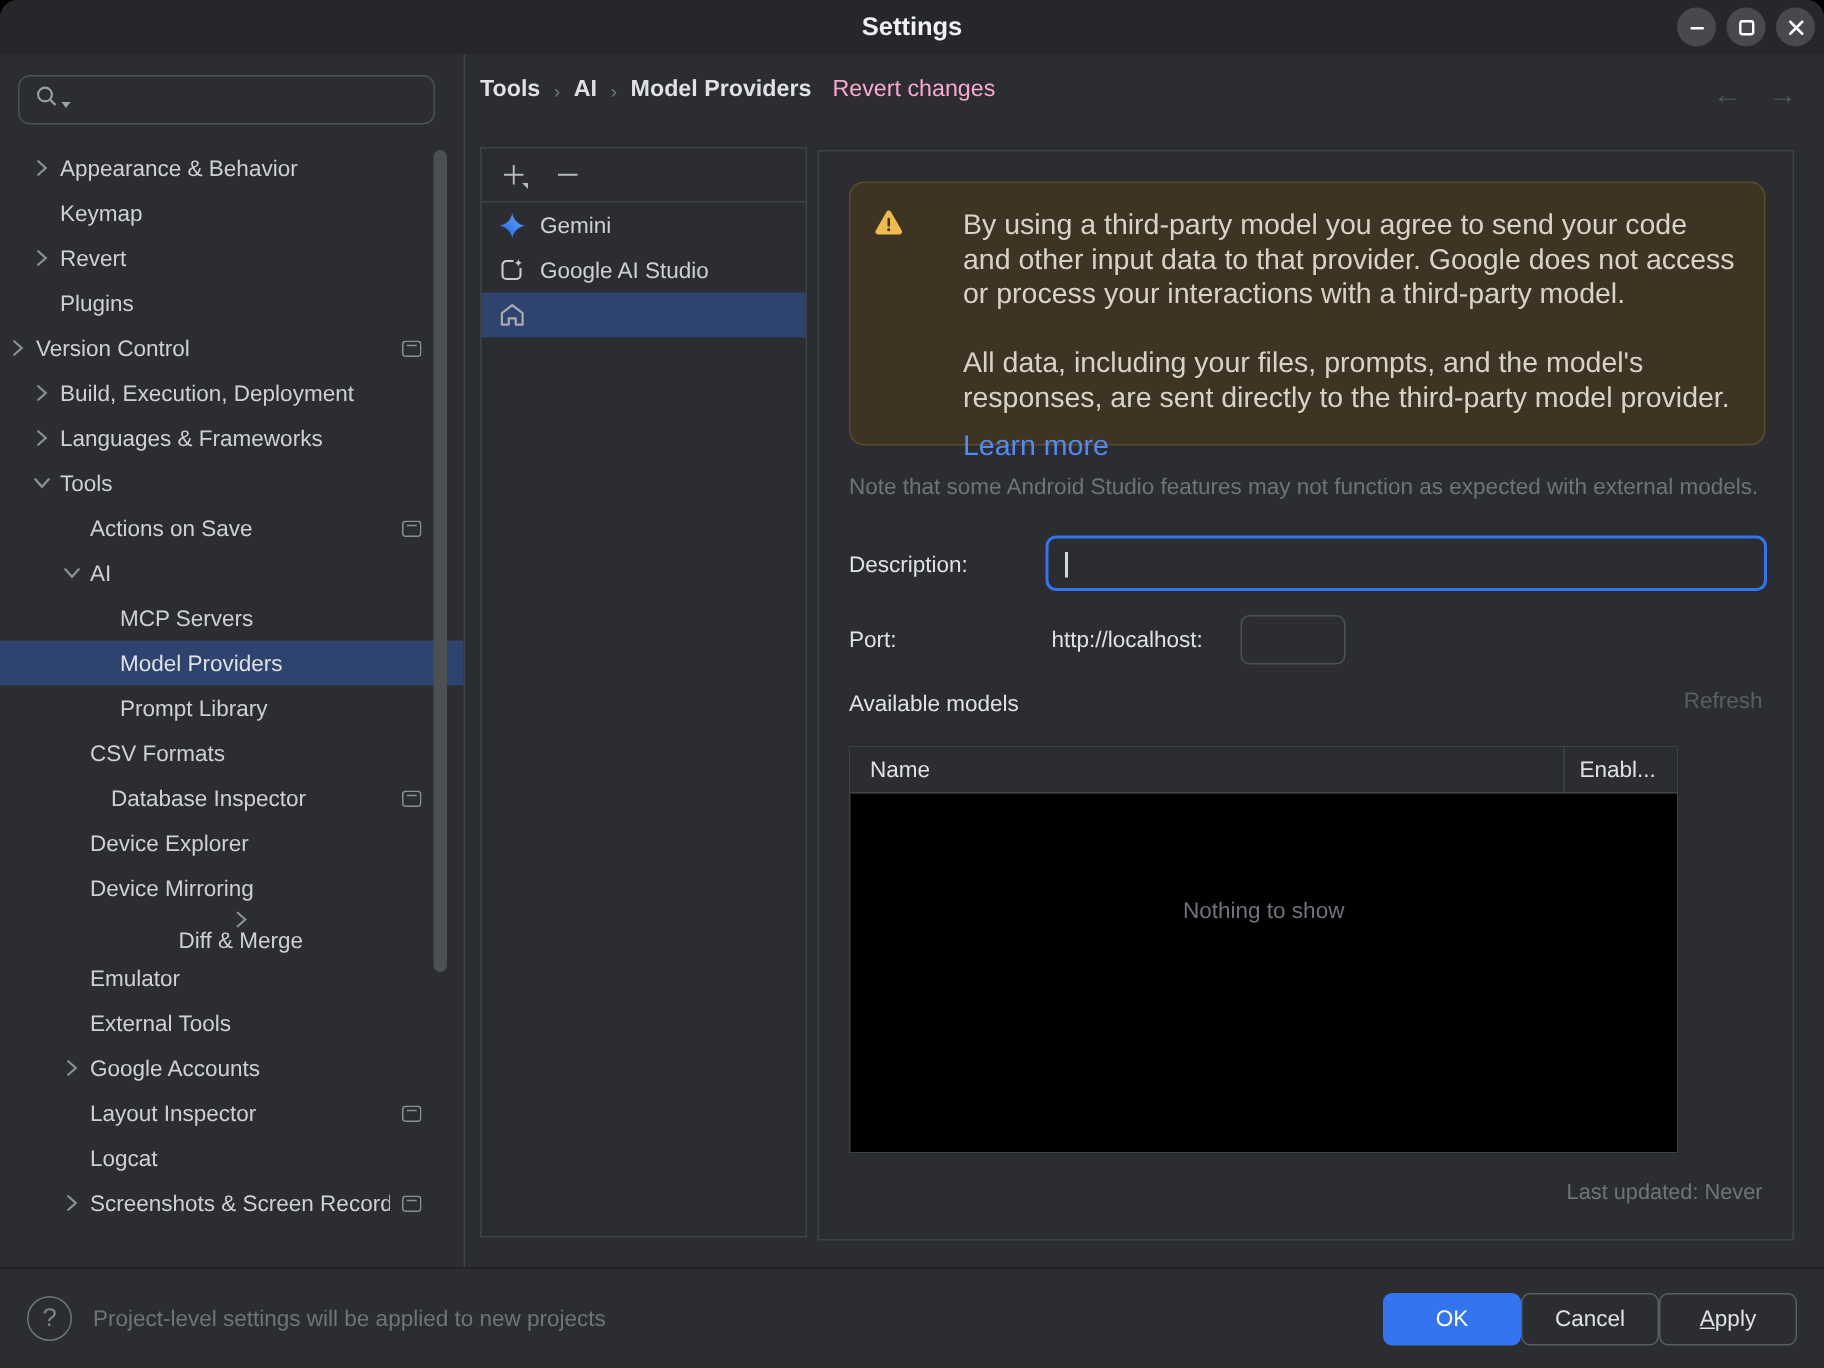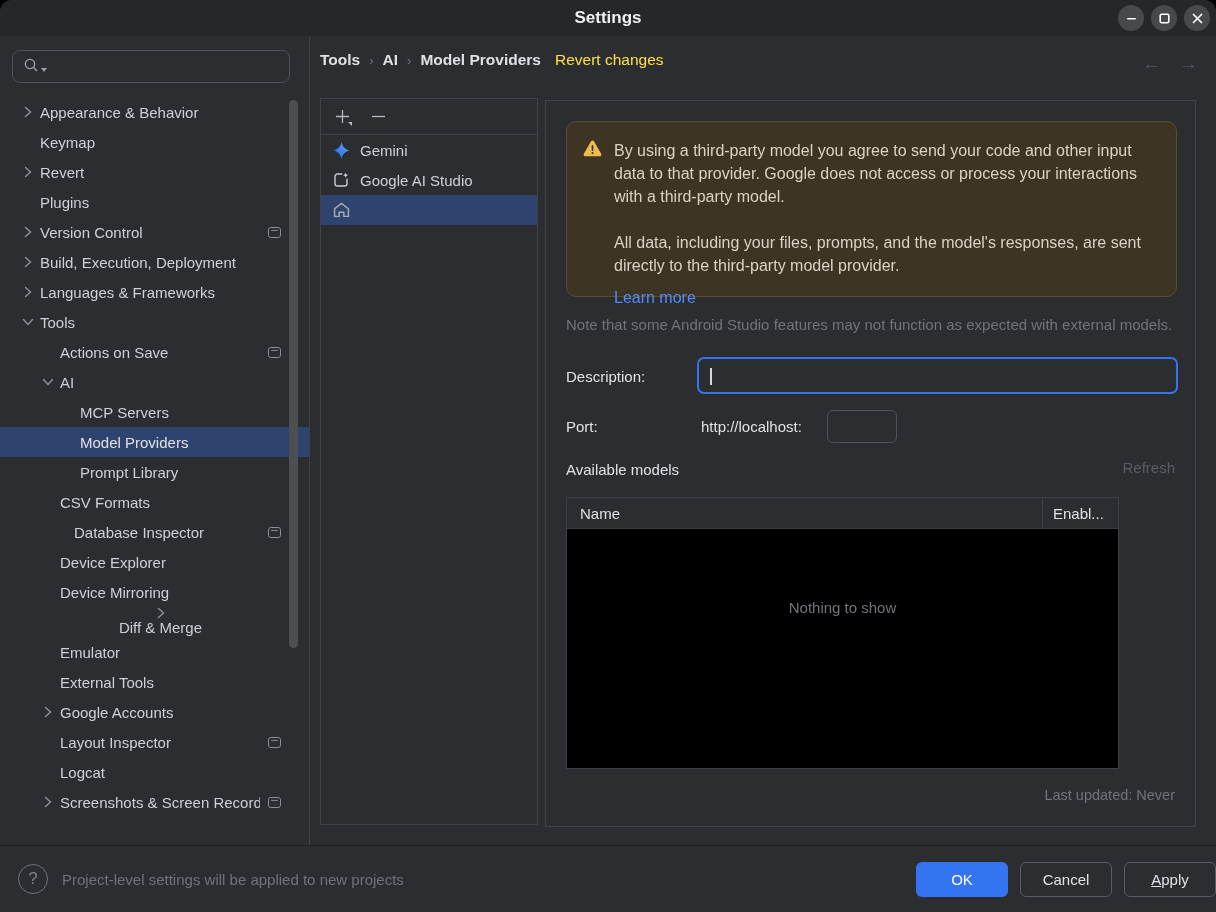--- a/index.html
+++ b/index.html
@@ -16,21 +16,21 @@
 
   
   .bodyarea{position:absolute;top:36px;left:0;right:0;bottom:0;}
 
   
   .searchbox{position:absolute;left:12px;top:14px;width:278px;height:33px;border:1px solid #4e5157;border-radius:8px;display:flex;align-items:center;padding-left:11px;gap:3px;}
   .search-caret-down{width:0;height:0;border-left:3.5px solid transparent;border-right:3.5px solid transparent;border-top:4px solid #9da0a8;margin-top:7px;}
   .crumbs{position:absolute;left:320px;top:15px;display:flex;align-items:center;gap:9px;font-size:15.5px;}
   .crumb{font-weight:600;color:#dfe1e5;}
   .crumb-sep{color:#6f737a;font-size:13px;font-weight:400;}
-  .revert{color:#fde047;margin-left:5px;font-weight:400;}
+  .revert{color:#f9a8d4;margin-left:5px;font-weight:400;}
   .navarrows{position:absolute;right:18px;top:17px;display:flex;gap:18px;color:#54575b;font-size:19px;}
 
   
   .sidebar{position:absolute;left:0;top:0;width:310px;bottom:67px;border-right:1px solid #3f4247;}
   .tree{position:absolute;left:0;top:61px;right:0;bottom:0;overflow:hidden;}
   .tree-row{height:30px;display:flex;align-items:center;padding-right:24px;font-size:15px;color:#ced0d6;cursor:default;}
   .tree-row.selected{background:#2e436e;color:#dfe1e5;}
   .twist{width:24px;display:flex;align-items:center;justify-content:center;flex:none;}
   .tree-label{white-space:nowrap;overflow:hidden;flex:1;}
   .badge{flex:none;margin-left:8px;margin-right:4px;display:flex;align-items:center;}
@@ -41,21 +41,21 @@
   .ptoolbar{height:36px;border-bottom:1px solid #3f4247;display:flex;align-items:center;padding-left:11px;gap:16px;}
   .tbtn{display:flex;align-items:center;justify-content:center;width:20px;height:20px;position:relative;}
   .plus-drop{position:absolute;right:0px;bottom:1px;width:0;height:0;border-left:4px solid transparent;border-top:4px solid #b6b9bf;}
   .prov-row{height:30px;display:flex;align-items:center;padding-left:10px;gap:9px;font-size:15px;color:#ced0d6;cursor:default;}
   .prov-row.selected{background:#2e436e;}
   .prov-icon{width:20px;display:flex;align-items:center;justify-content:center;flex:none;}
 
   
   .content{position:absolute;left:545px;top:64px;width:651px;height:727px;border:1px solid #3f4247;background:#2b2d30;}
   .warn{position:absolute;left:20px;top:20px;width:611px;height:176px;background:#3e3424;border:1px solid #5a4d2b;border-radius:10px;padding:17px 18px 14px 16px;display:flex;gap:12px;}
-  .warn-text{font-size:16px;line-height:23px;color:#d8d3c6;max-width:560px;}
+  .warn-text{font-size:19px;line-height:23px;color:#d8d3c6;max-width:560px;margin-left:28px;}
   .warn-text p{margin:0 0 23px 0;}
   .warn-text p:last-of-type{margin-bottom:9px;}
   .link{color:#548af7;cursor:pointer;}
   .note{position:absolute;left:20px;top:215px;font-size:15px;color:#6f737a;}
 
   .lab{position:absolute;left:20px;font-size:15px;color:#dfe1e5;height:34px;display:flex;align-items:center;}
   .desc-input{position:absolute;left:151px;top:256px;width:481px;height:37px;border:2px solid #3574f0;border-radius:7px;background:transparent;}
   .caret{position:absolute;left:11px;top:9px;width:1.5px;height:17px;background:#d4d7dd;}
   .port-prefix{position:absolute;left:155px;top:308px;height:34px;display:flex;align-items:center;font-size:15px;color:#dfe1e5;}
   .port-input{position:absolute;left:281px;top:309px;width:70px;height:33px;border:1px solid #4e5157;border-radius:6px;background:transparent;}
@@ -65,21 +65,21 @@
   .thead{height:31px;background:#2b2d31;border-bottom:1px solid #3d4045;display:flex;align-items:center;font-size:15px;color:#dfe1e5;}
   .th-name{flex:1;padding-left:13px;}
   .th-enabled{width:76px;padding-left:10px;border-left:1px solid #3d4045;height:100%;display:flex;align-items:center;}
   .tbody{padding-top:70px;text-align:center;font-size:15px;color:#6f737a;}
   .lastupd{position:absolute;right:20px;top:686px;font-size:14.5px;color:#6f737a;}
 
   
   .footer{position:absolute;left:0;right:0;bottom:0;height:67px;border-top:1px solid #1f2123;display:flex;align-items:center;background:#2b2d30;}
   .help{margin-left:18px;width:30px;height:30px;border-radius:50%;border:1.5px solid #6f737a;color:#7f838a;display:flex;align-items:center;justify-content:center;font-size:17px;flex:none;}
   .hint{margin-left:14px;font-size:15px;color:#6f737a;}
-  .btns{margin-left:auto;display:flex;gap:12px;}
+  .btns{margin-left:auto;margin-right:18px;display:flex;gap:0;}
   .btn{min-width:92px;height:35px;border-radius:6px;font-size:15px;font-family:"Liberation Sans",sans-serif;display:flex;align-items:center;justify-content:center;cursor:default;padding:0 14px;}
   .btn-primary{background:#3574f0;color:#fff;border:none;}
   .btn-sec{background:transparent;color:#dfe1e5;border:1px solid #585c63;}
   .mn{display:block;}
   .mn-underline::first-letter{text-decoration:underline;}
 </style>
 </head>
 <body>
 
 <div class="win">
@@ -135,21 +135,21 @@
               <svg width="8" height="12" viewBox="0 0 8 12" fill="none" stroke="#8c8f96" stroke-width="1.5" stroke-linecap="round">
                 <path d="M1.5 1.5 L6.5 6 L1.5 10.5"></path>
               </svg>
             </span>
             <span class="tree-label">Revert</span>
           </div>
           <div class="tree-row" style="padding-left: 16px;">
             <span class="twist"></span>
             <span class="tree-label">Plugins</span>
           </div>
-          <div class="tree-row" style="padding-left: 16px;">
+          <div class="tree-row" style="">
             <span class="twist">
               <svg width="8" height="12" viewBox="0 0 8 12" fill="none" stroke="#8c8f96" stroke-width="1.5" stroke-linecap="round">
                 <path d="M1.5 1.5 L6.5 6 L1.5 10.5"></path>
               </svg>
             </span>
             <span class="tree-label">Version Control</span>
             <span class="badge">
               <svg width="13" height="11" viewBox="0 0 13 11" fill="none" stroke="#8c8f96">
                 <rect x="0.5" y="0.5" width="12" height="10" rx="2.2"></rect>
                 <line x1="3.2" y1="3.4" x2="9.8" y2="3.4"></line>

